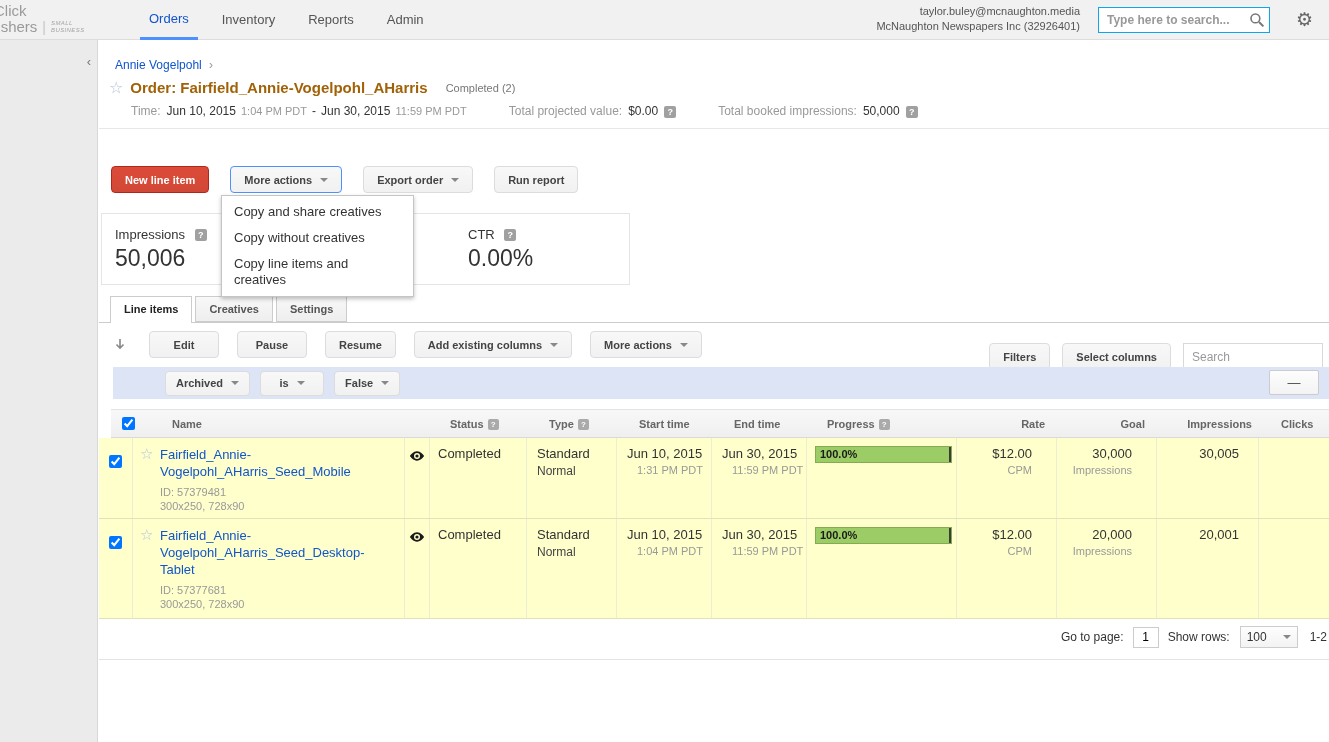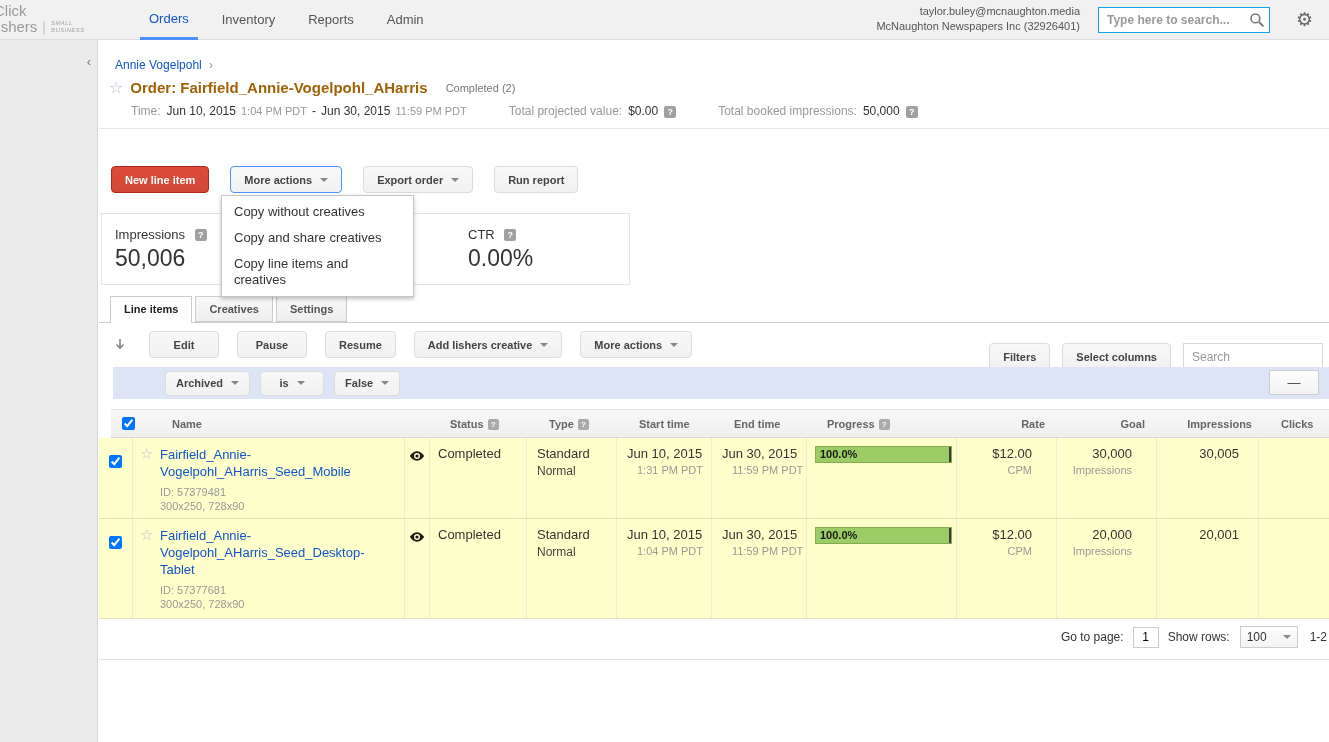--- a/index.html
+++ b/index.html
@@ -214,22 +214,22 @@
         <span class="caret"></span>
       </button>
     <button class="btn">
         <span>Export order</span>
         <span class="caret"></span>
       </button>
     <button class="btn">Run report</button>
   </div>
 
   <div class="menu">
+    <div class="menu-item">Copy and share creatives</div>
     <div class="menu-item">Copy without creatives</div>
-    <div class="menu-item">Copy and share creatives</div>
     <div class="menu-item">Copy line items and creatives</div>
   </div>
 
   <div class="stats-panel">
     <div class="stat imp">
       <div class="stat-label">
         <span>Impressions</span>
         <span class="help"></span>
       </div>
       <div class="stat-value">50,006</div>
@@ -254,21 +254,21 @@
     <div class="toolbar">
       <span class="dl-icon">
         <svg width="14" height="14" viewBox="0 0 14 14">
             <path d="M7 1v8M3.5 6.5L7 10l3.5-3.5" fill="none" stroke="#888" stroke-width="1.6"></path>
           </svg>
       </span>
       <button class="btn">Edit</button>
       <button class="btn">Pause</button>
       <button class="btn">Resume</button>
       <button class="btn">
-          <span>Add lishers creative</span>
+          <span>Add existing columns</span>
           <span class="caret"></span>
         </button>
       <button class="btn">
           <span>More actions</span>
           <span class="caret"></span>
         </button>
     </div>
     <div class="toolbar-right">
       <button class="btn">Filters</button>
       <button class="btn">Select columns</button>

